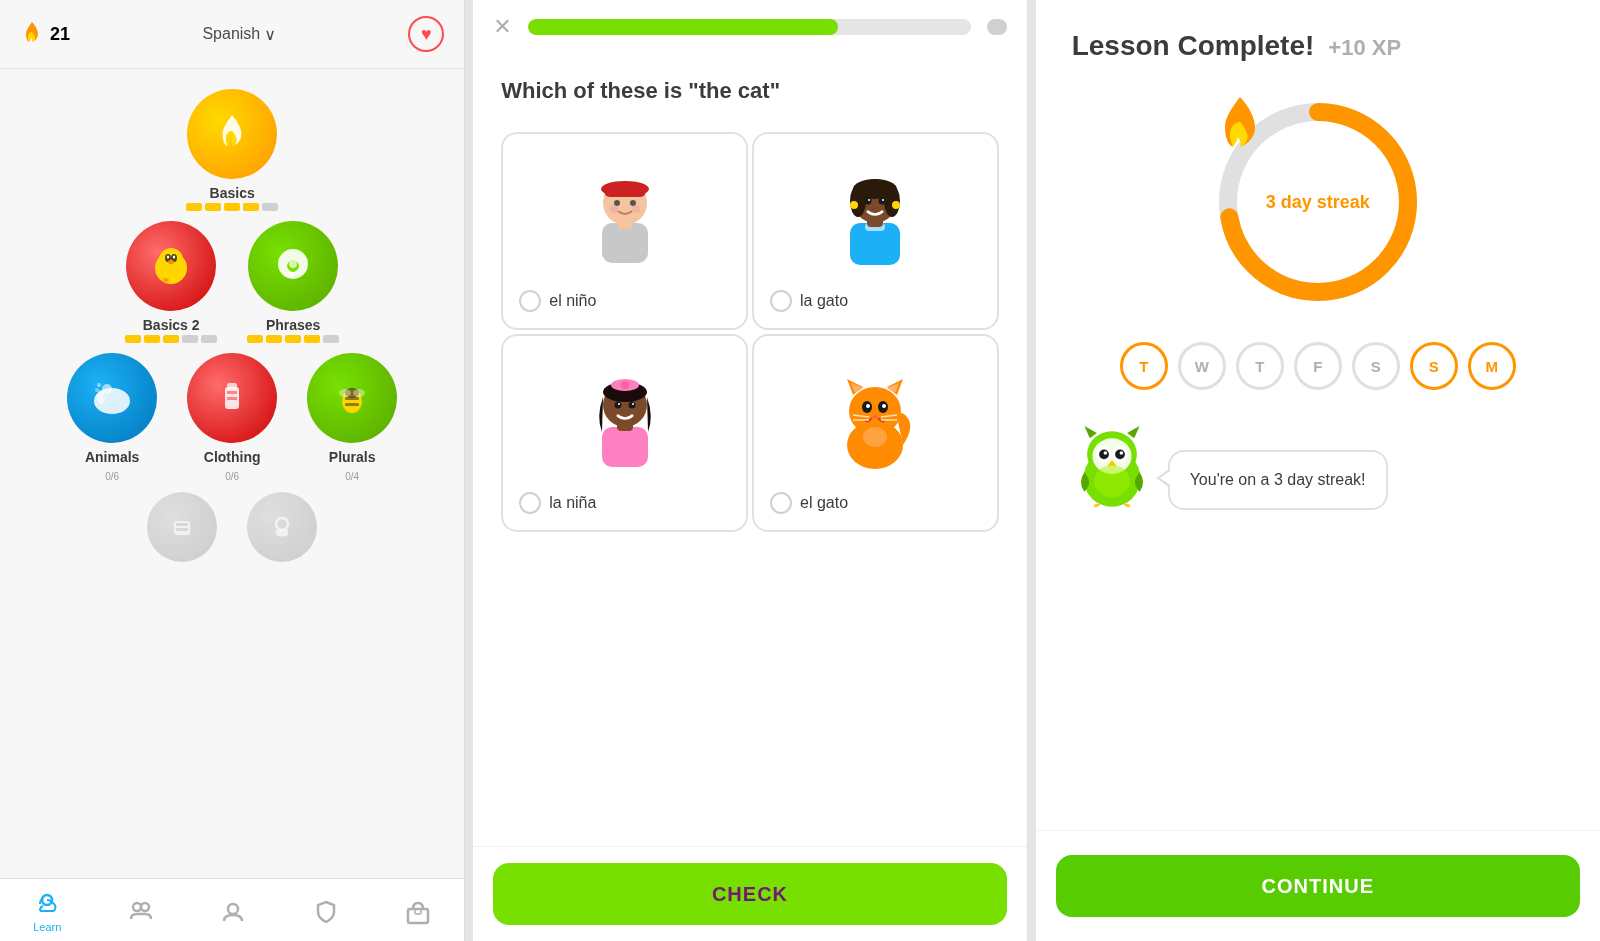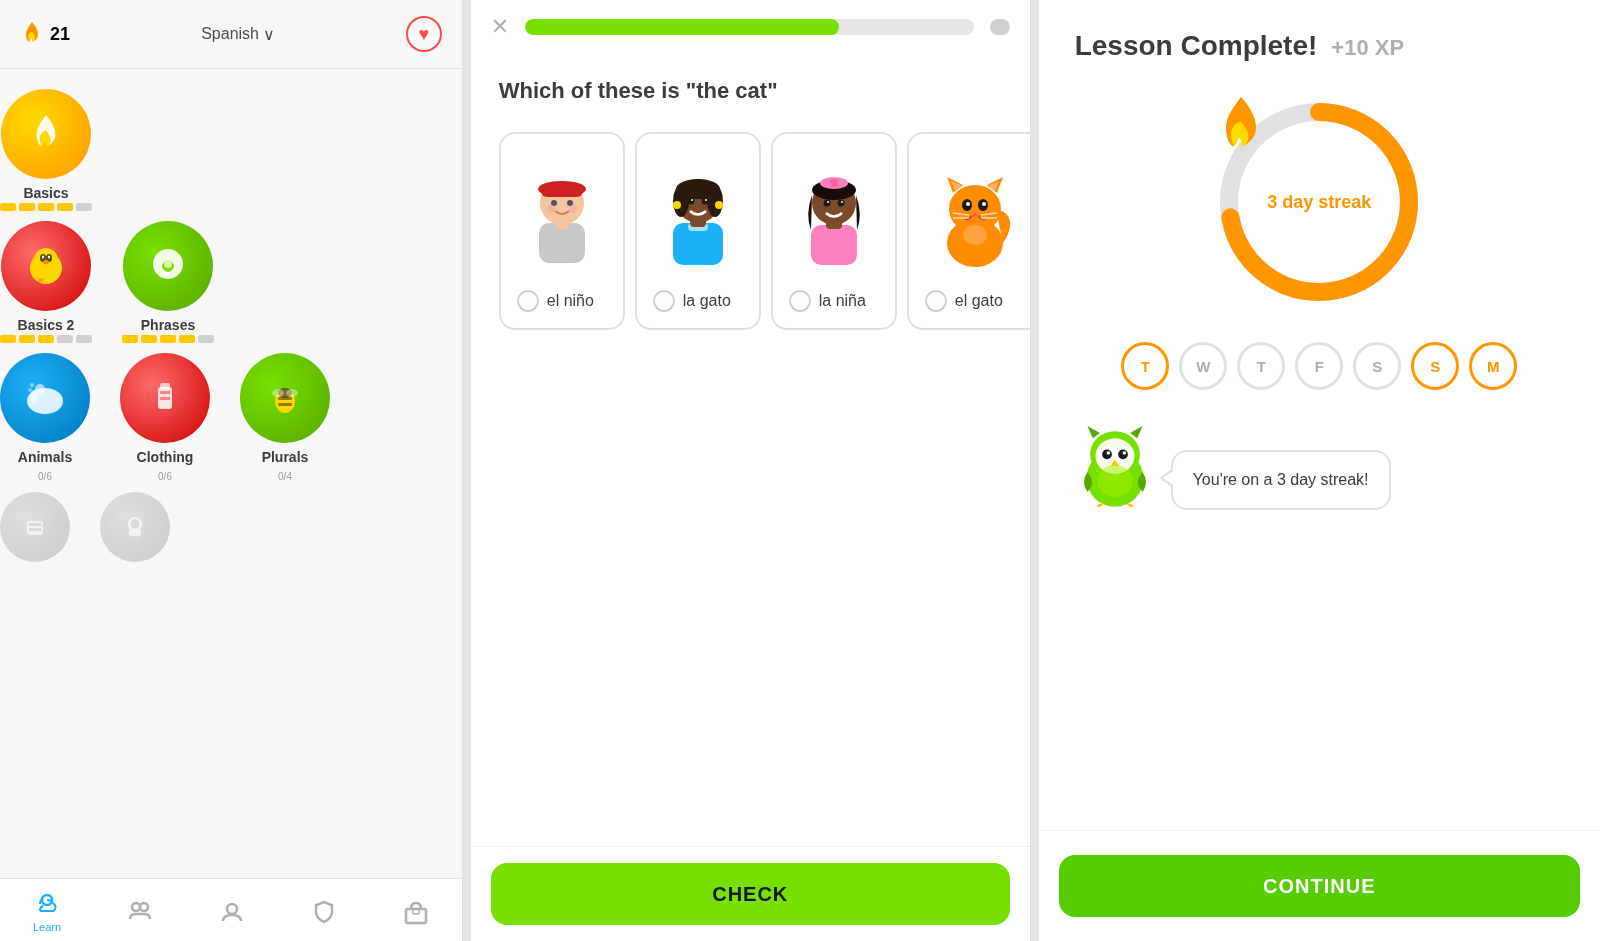--- a/index.html
+++ b/index.html
@@ -66,21 +66,21 @@
       color: #ff4b4b;
       font-size: 18px;
     }
 
     .course-map {
       flex: 1;
       overflow-y: auto;
       padding: 20px 0 20px;
       display: flex;
       flex-direction: column;
-      align-items: flex-start;
+      align-items: center;
       gap: 10px;
     }
 
     
     .skill-row {
       display: flex;
       gap: 30px;
       align-items: flex-start;
       justify-content: center;
     }
@@ -208,22 +208,22 @@
 
     .quiz-question {
       font-size: 22px;
       font-weight: 700;
       color: #3c3c3c;
       margin-bottom: 28px;
     }
 
     .answer-grid {
       display: grid;
-      grid-template-columns: 1fr 1fr 1fr 1fr;
-      gap: 10px;
+      grid-template-columns: 1fr 1fr;
+      gap: 4px;
     }
 
     .answer-card {
       border: 2px solid #e0e0e0;
       border-radius: 16px;
       padding: 16px;
       cursor: pointer;
       display: flex;
       flex-direction: column;
       align-items: center;
@@ -264,21 +264,21 @@
       background: #fff;
       border-top: 1px solid #f0f0f0;
     }
 
     .check-btn {
       width: 100%;
       height: 62px;
       border-radius: 16px;
       border: none;
       background: #77e000;
-      color: #0f172a;
+      color: #701a75;
       font-size: 20px;
       font-weight: 700;
       letter-spacing: 1px;
       cursor: pointer;
     }
 
     
     .panel-3 {
       width: 570px;
       height: 941px;

